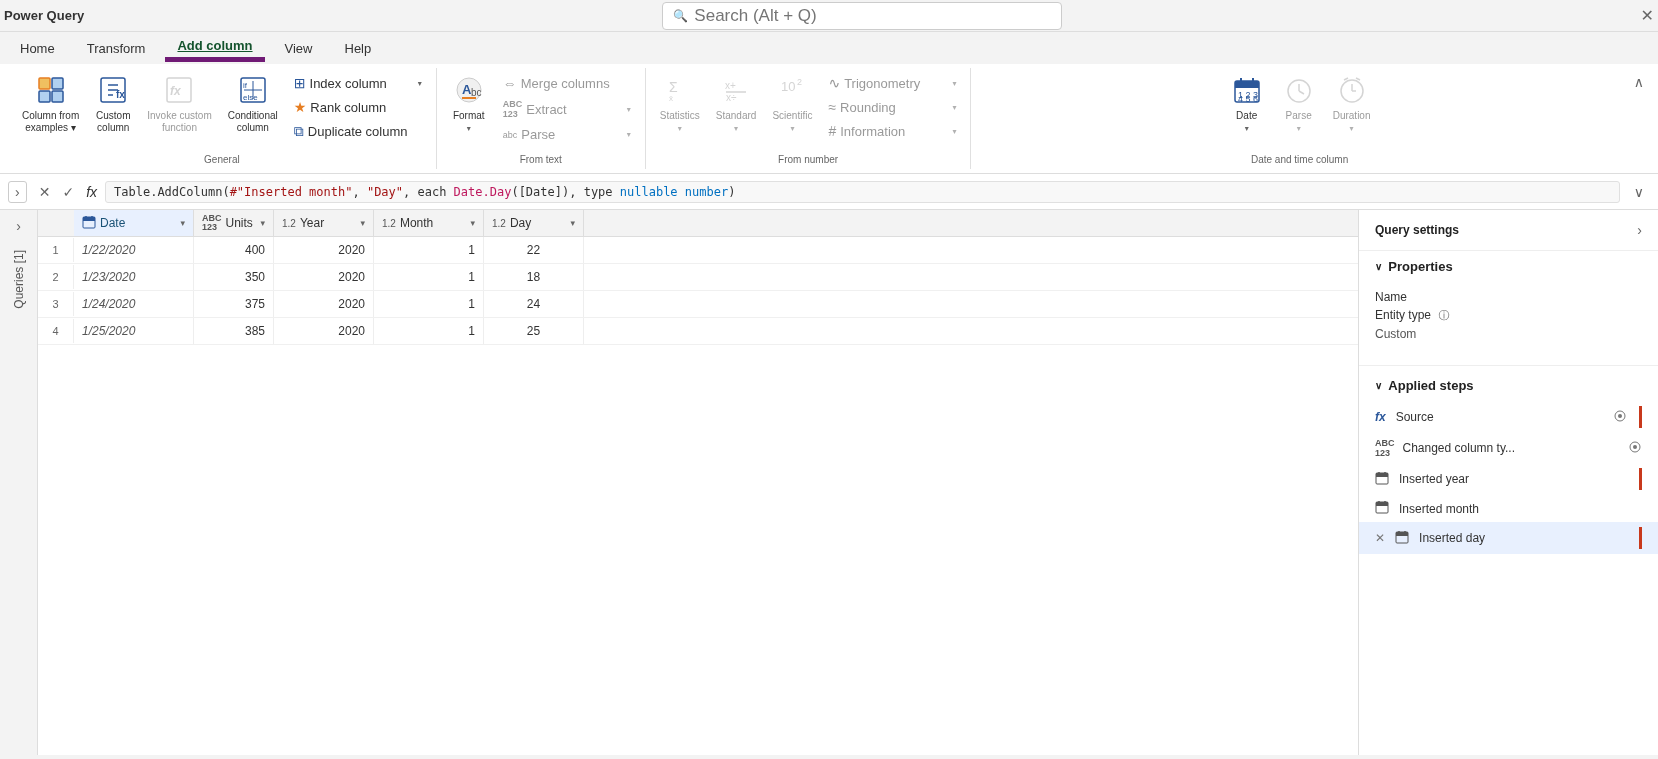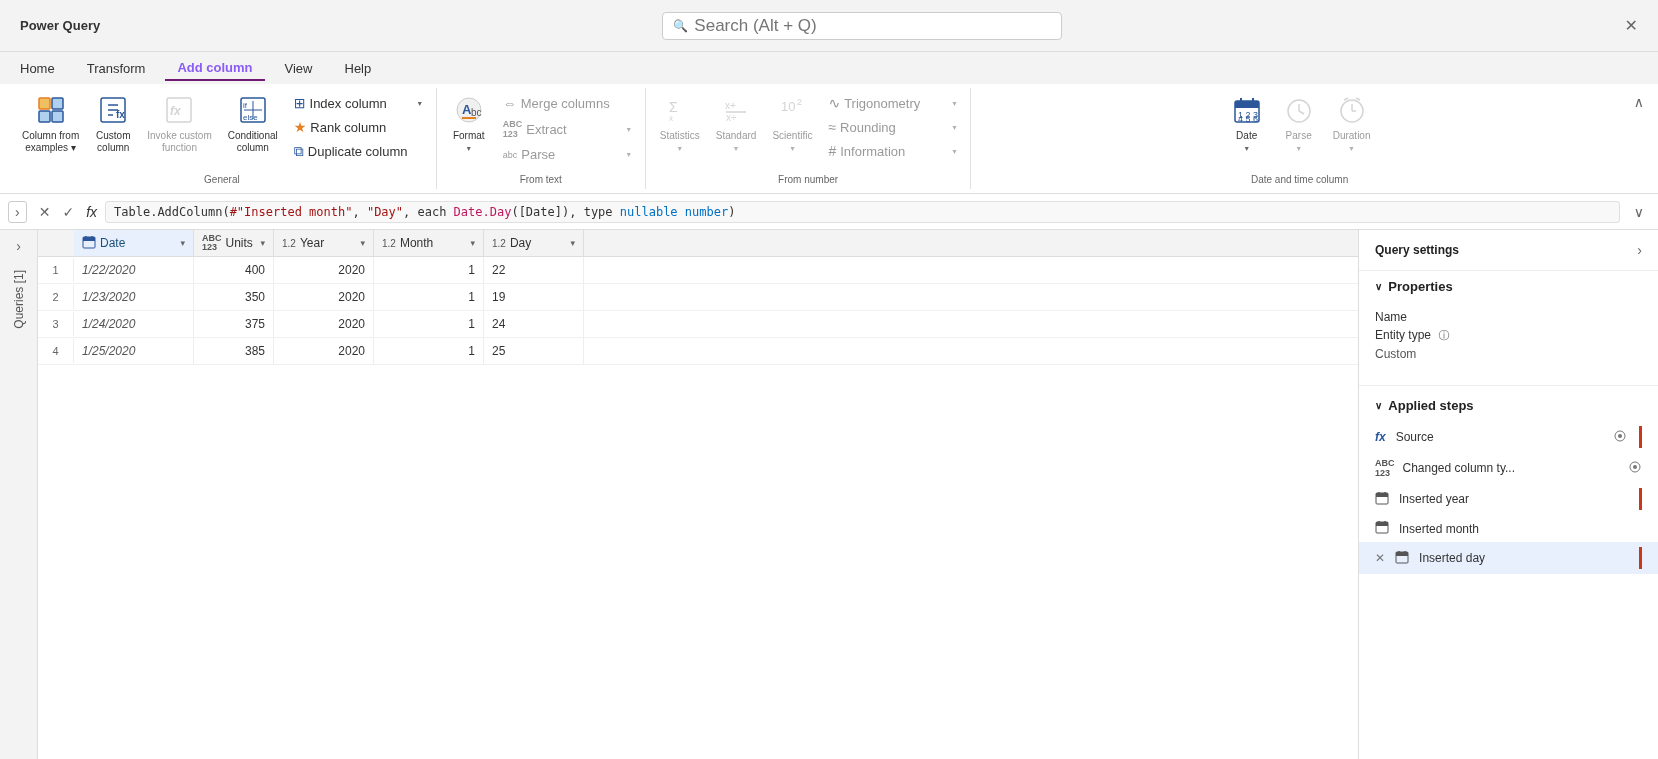--- a/index.html
+++ b/index.html
@@ -1,21 +1,21 @@
 <!DOCTYPE html>
 <html><head>
   <meta charset="utf-8">
   <style>
     * { box-sizing: border-box; margin: 0; padding: 0; }
     body { font-family: 'Segoe UI', Arial, sans-serif; font-size: 12px; background: #f3f3f3; color: #333; width: 1658px; height: 759px; overflow: hidden; }
 
     
     .title-bar {
       display: flex; align-items: center; justify-content: space-between;
-      background: #f3f3f3; padding: 4px 20px; height: 52px; border-bottom: 1px solid #ddd;
+      background: #f3f3f3; padding: 4px 4px; height: 32px; border-bottom: 1px solid #ddd;
     }
     .title-bar .app-title { font-size: 13px; font-weight: 600; color: #333; }
     .title-bar .search-box {
       display: flex; align-items: center; background: white; border: 1px solid #ccc;
       border-radius: 4px; padding: 3px 10px; width: 400px; gap: 6px;
     }
     .title-bar .search-box input {
       border: none; outline: none; font-size: 17px; color: #ec4899; width: 100%;
     }
     .title-bar .close-btn { font-size: 16px; color: #666; cursor: pointer; }
@@ -23,22 +23,23 @@
     
     .menu-bar {
       display: flex; align-items: center; background: #f3f3f3;
       padding: 0 8px; height: 32px; gap: 8px;
     }
     .menu-item {
       padding: 4px 12px; font-size: 13px; cursor: pointer; color: #333;
       border-radius: 3px;
     }
     .menu-item.active {
-      color: #8b5cf6; font-weight: 600; border-bottom: 2px solid #701a75;
+      color: #14532d; font-weight: 600; border-bottom: 5px solid #701a75;
       border-radius: 0;
+      text-decoration: underline;
     }
 
     
     .ribbon {
       display: flex; align-items: stretch; background: white;
       border-bottom: 1px solid #ddd; padding: 4px 8px; height: 110px; gap: 0;
     }
     .ribbon-group {
       display: flex; flex-direction: column; align-items: center;
       padding: 4px 8px; border-right: 1px solid #e0e0e0; min-width: 60px;
@@ -143,21 +144,21 @@
       width: 36px; min-width: 36px; text-align: center; font-size: 11px;
       color: #666; padding: 6px 0; border-right: 1px solid #eee;
     }
     .grid-cell {
       padding: 6px 8px; border-right: 1px solid #eee; font-size: 12px;
     }
     .cell-date { width: 120px; color: #555; font-style: italic; }
     .cell-num { width: 80px; text-align: right; }
     .cell-year { width: 100px; text-align: right; }
     .cell-month { width: 110px; text-align: right; }
-    .cell-day { width: 100px; text-align: left; }
+    .cell-day { width: 100px; text-align: center; }
 
     
     .settings-panel {
       width: 300px; min-width: 300px; background: white; border-left: 1px solid #ddd;
       display: flex; flex-direction: column; overflow-y: auto;
     }
     .settings-header {
       display: flex; align-items: center; justify-content: space-between;
       padding: 12px 16px; border-bottom: 1px solid #eee;
     }
@@ -511,21 +512,21 @@
       <div class="grid-cell cell-year">2020</div>
       <div class="grid-cell cell-month">1</div>
       <div class="grid-cell cell-day">22</div>
     </div>
     <div class="grid-row">
       <div class="row-num">2</div>
       <div class="grid-cell cell-date">1/23/2020</div>
       <div class="grid-cell cell-num">350</div>
       <div class="grid-cell cell-year">2020</div>
       <div class="grid-cell cell-month">1</div>
-      <div class="grid-cell cell-day">19</div>
+      <div class="grid-cell cell-day">18</div>
     </div>
     <div class="grid-row">
       <div class="row-num">3</div>
       <div class="grid-cell cell-date">1/24/2020</div>
       <div class="grid-cell cell-num">375</div>
       <div class="grid-cell cell-year">2020</div>
       <div class="grid-cell cell-month">1</div>
       <div class="grid-cell cell-day">24</div>
     </div>
     <div class="grid-row">

